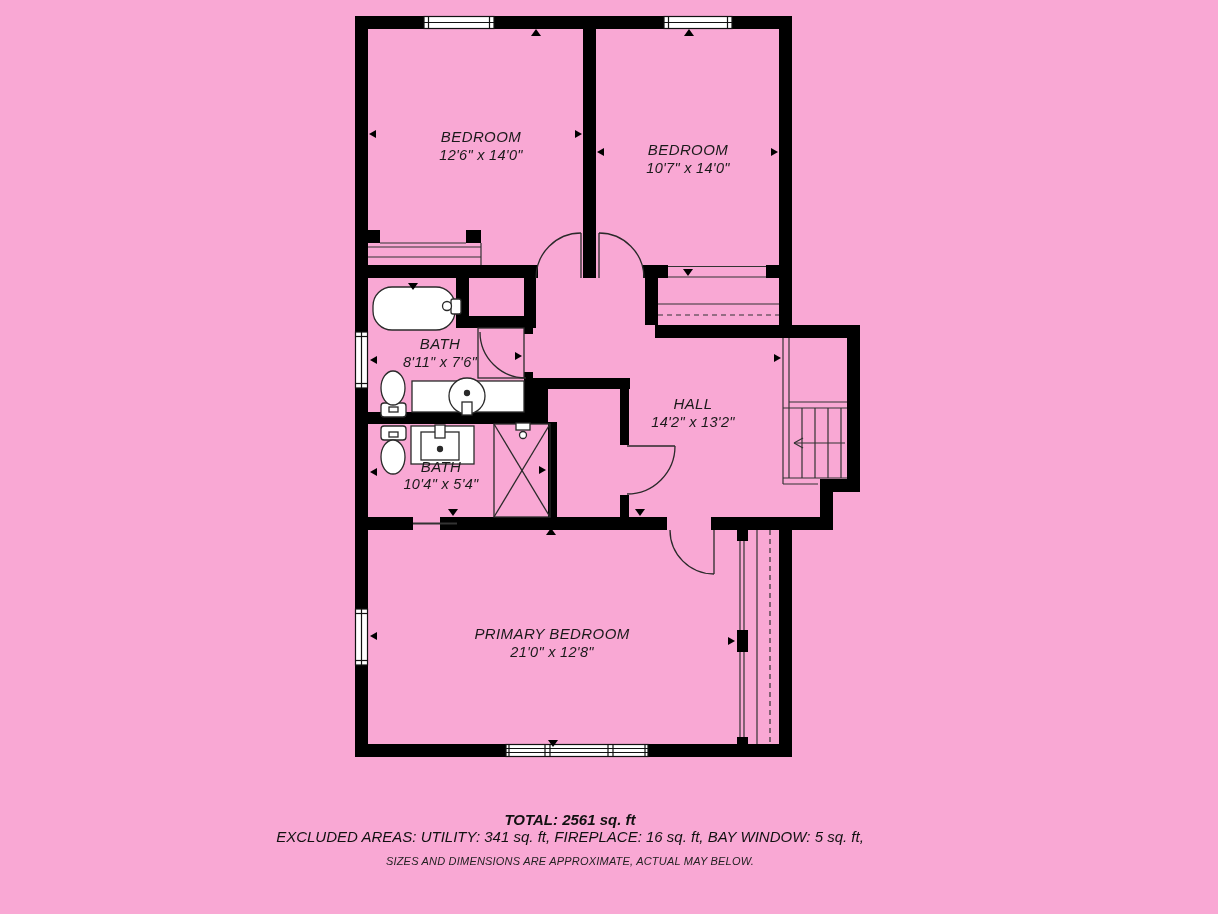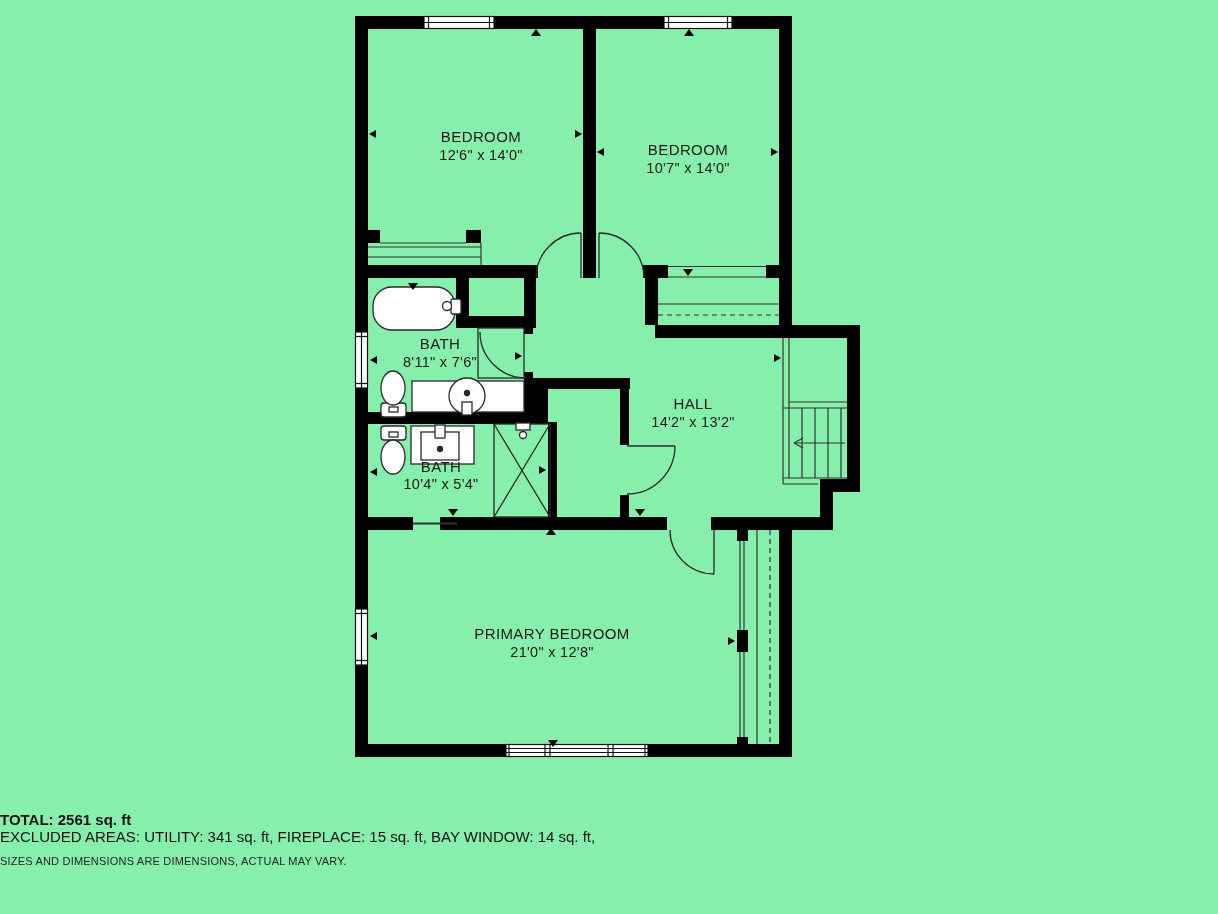--- a/index.html
+++ b/index.html
@@ -1,21 +1,21 @@
 <!DOCTYPE html>
 <html><head>
 <meta charset="utf-8">
 <style>
   html,body{margin:0;padding:0;background:#fff;}
-  .stage{position:relative;width:1218px;height:914px;background:#86efac;overflow:hidden;
-         font-family:"Liberation Sans",sans-serif;}
+  .stage{position:relative;width:1218px;height:914px;background:#f9a8d4;overflow:hidden;
+         font-family:"Liberation Sans",sans-serif;font-style:italic;}
   .plan-svg{position:absolute;left:0;top:0;}
   .room-name{font-size:15px;fill:#1a1a1a;letter-spacing:.4px;}
   .room-dims{font-size:14.5px;fill:#1a1a1a;letter-spacing:.3px;}
-  .footer{position:absolute;left:0;top:810px;width:1140px;color:#111;}
+  .footer{position:absolute;left:0;top:810px;width:1140px;text-align:center;color:#111;}
   .footer .total{font-size:15px;font-weight:bold;line-height:19px;}
   .footer .line{font-size:15px;line-height:16px;}
   .footer .disclaimer{font-size:11px;margin-top:10px;color:#222;letter-spacing:.2px;}
 </style>
 </head>
 <body>
 
 <div class="stage">
 
 <svg class="plan-svg" width="1218" height="914" viewBox="0 0 1218 914">
@@ -235,17 +235,17 @@
     <text class="room-name" x="693" y="409">HALL</text>
     <text class="room-dims" x="693" y="427">14'2" x 13'2"</text>
 
     <text class="room-name" x="552" y="639">PRIMARY BEDROOM</text>
     <text class="room-dims" x="552" y="657">21'0" x 12'8"</text>
   </g>
 </svg>
 
   <div class="footer">
     <div class="total">TOTAL: 2561 sq. ft</div>
-    <div class="line">EXCLUDED AREAS: UTILITY: 341 sq. ft, FIREPLACE: 15 sq. ft, BAY WINDOW: 14 sq. ft,</div>
-    <div class="disclaimer">SIZES AND DIMENSIONS ARE DIMENSIONS, ACTUAL MAY VARY.</div>
+    <div class="line">EXCLUDED AREAS: UTILITY: 341 sq. ft, FIREPLACE: 16 sq. ft, BAY WINDOW: 5 sq. ft,</div>
+    <div class="disclaimer">SIZES AND DIMENSIONS ARE APPROXIMATE, ACTUAL MAY BELOW.</div>
   </div>
 
 </div>
 
 </body></html>

